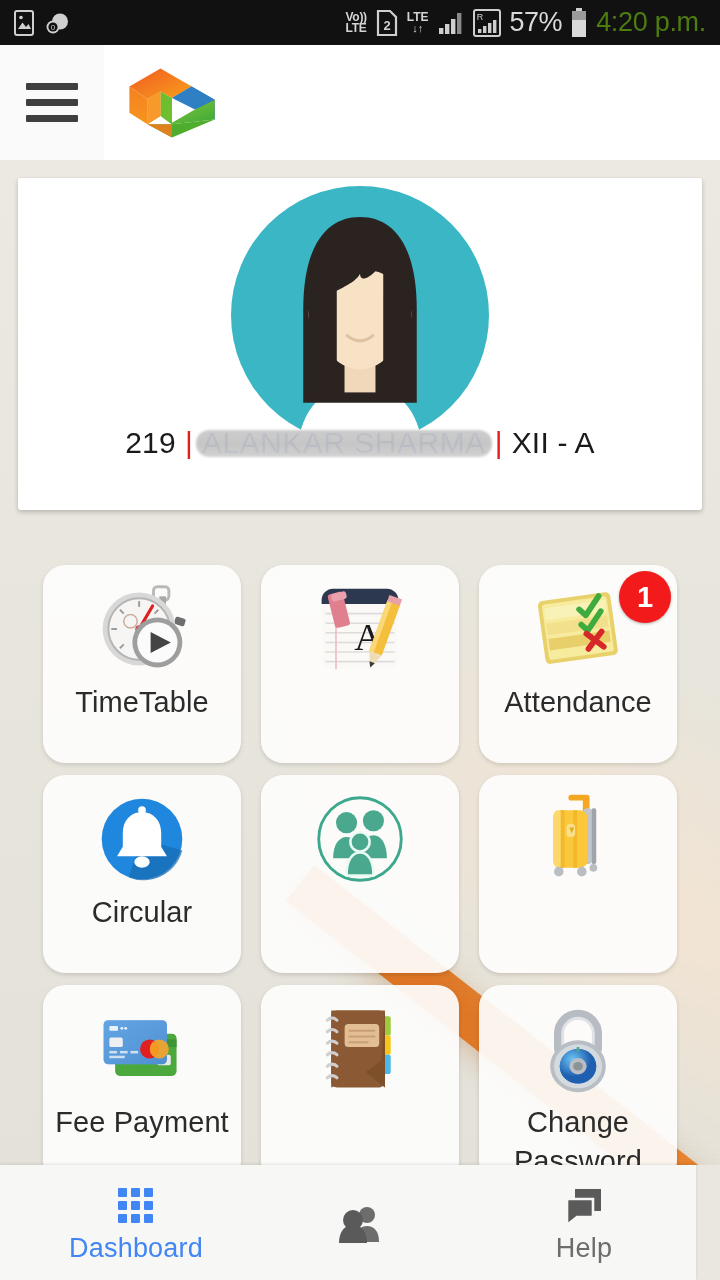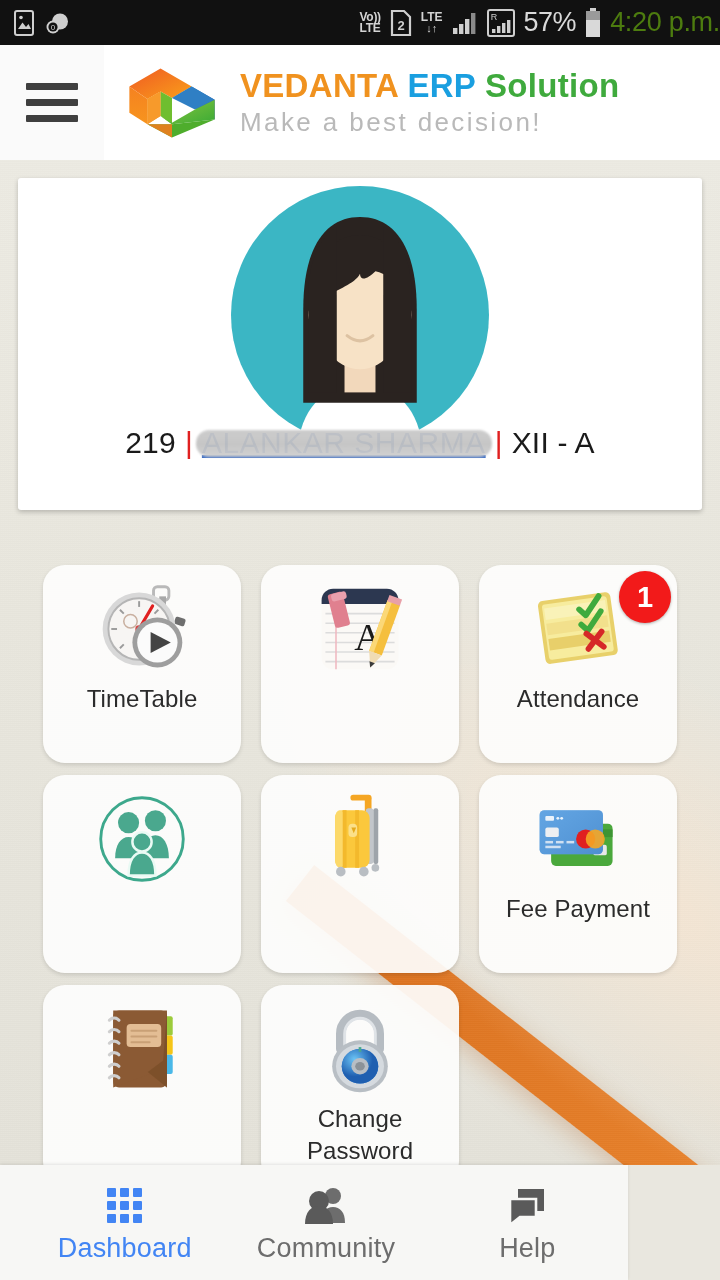--- a/index.html
+++ b/index.html
@@ -11,21 +11,21 @@
     position:relative;
   }
 
   
   .statusbar{
     position:absolute; left:0; top:0; width:720px; height:45px;
     background:#111111; color:#d8d8d8;
     display:flex; align-items:center; z-index:50;
   }
   .sb-left{ display:flex; align-items:center; gap:12px; padding-left:14px; }
-  .sb-right{ margin-left:auto; display:flex; align-items:center; gap:9px; }
+  .sb-right{ margin-left:auto; display:flex; align-items:center; gap:9px; padding-right:14px; }
   .sb-ico{ display:block; }
   .sb-voLTE{ font-size:12px; line-height:11px; letter-spacing:-.3px; text-align:left; color:#d4d4d4; font-weight:bold;}
   .sb-lte{ font-size:12px; line-height:11px; text-align:center; color:#d4d4d4; font-weight:bold;}
   .sb-pct{ font-size:27px; color:#d9d9d9; letter-spacing:-.5px; }
   .sb-time{ font-size:27px; color:#4d7c0f; letter-spacing:-.3px; }
 
   
   .header{
     position:absolute; left:0; top:45px; width:720px; height:115px;
     background:#fafafa; z-index:40; display:flex; align-items:center;
@@ -86,21 +86,21 @@
     box-shadow:0 2px 5px rgba(0,0,0,.22);
     display:flex; flex-direction:column; align-items:center;
   }
   .avatar{ width:258px; height:258px; margin-top:8px; position:relative; }
   .pline{
     font-size:30px; color:#1a1a1a; margin-top:-18px;
     display:flex; align-items:center; letter-spacing:.2px; white-space:nowrap;
   }
   .pipe{ color:#e02020; margin:0 9px; font-weight:400; }
   .pname{
-    position:relative; color:#3f6fc4; letter-spacing:.5px;text-decoration:underline;
+    position:relative; color:#3f6fc4; letter-spacing:.5px;
   }
   .pname::after{
     content:""; position:absolute; left:-6px; right:-6px; top:4px; bottom:3px;
     background:linear-gradient(180deg,#c9c9c9 0%,#c2c2c2 55%,#cfcfcf 100%);
     border-radius:13px; filter:blur(1.2px); opacity:.93;
   }
   .pattend{ font-size:30px; color:#1a1a1a; margin-top:9px; letter-spacing:.2px; }
 
   
   .grid{
@@ -109,34 +109,34 @@
     justify-content:center; column-gap:20px; row-gap:12px;
   }
   .tile{
     width:198px; height:198px; background:rgba(253,253,252,.93);
     border-radius:22px; box-shadow:0 2px 4px rgba(0,0,0,.13);
     display:flex; flex-direction:column; align-items:center;
     padding-top:16px; position:relative; cursor:pointer;
   }
   .tile-ico{ width:96px; height:96px; display:block; }
   .tile-label{
-    font-size:24px; color:#2b2b2b; text-align:center; margin-top:6px;
+    font-size:29px; color:#2b2b2b; text-align:center; margin-top:6px;
     line-height:1.35; letter-spacing:.1px; width:190px;
   }
   .badge{
     position:absolute; top:6px; right:6px; width:52px; height:52px;
     background:#f21a1a; border-radius:50%;
     color:#fff; font-size:29px; font-weight:bold;
     display:flex; align-items:center; justify-content:center;
     box-shadow:0 1px 3px rgba(0,0,0,.3);
   }
 
   
   .bottomnav{
-    position:absolute; left:0; bottom:0; width:628px; height:115px;
+    position:absolute; left:0; bottom:0; width:696px; height:115px;
     background:#f7f7f5; z-index:60; display:flex;
     box-shadow:0 -1px 3px rgba(0,0,0,.10);
     padding-left:24px;
   }
   .navitem{
     flex:1; display:flex; flex-direction:column; align-items:center;
     justify-content:center; gap:6px; cursor:pointer; padding-top:4px;
   }
   .navlabel{ font-size:27px; color:#6d6d6d; letter-spacing:.2px; }
   .navitem.active .navlabel{ color:#4285f4; }
@@ -230,28 +230,20 @@
 
       <path d="M8 30 L30 45 L30 76 L8 62 Z" fill="url(#gOr2)"></path>
       <path d="M30 45 L46 36 L46 66 L30 76 Z" fill="#f79a2b"></path>
 
       <path d="M46 36 L60 44 L60 76 L46 66 Z" fill="#6fbe2f"></path>
       <path d="M46 66 L60 76 L112 70 L112 46 L88 58 L60 74 Z" fill="url(#gGr)"></path>
       <path d="M30 76 L60 92 L112 70 L60 76 Z" fill="#4ead2c"></path>
       <path d="M30 45 L46 36 L46 66 L30 76 Z" fill="#f79a2b"></path>
       <path d="M8 62 L30 76 L60 92 L60 76 L30 76 Z" fill="#f07c1e" opacity=".9"></path>
     </svg>
-    <div class="logo-text">
-      <div class="logo-line1">
-        <span class="w1">VEDANTA</span>
-        <span class="w2">ERP</span>
-        <span class="w3">Solution</span>
-      </div>
-      <div class="logo-line2">Make a best decision!</div>
-    </div>
   </div>
 </div>
 
 <div class="wallpaper">
   <div class="wall-stripe"></div>
   <div class="wall-glow"></div>
   <div class="wall-noise"></div>
 </div>
 
 <div class="profile-card">
@@ -357,20 +349,30 @@
         <path d="M54 46 L60 53 L76 35" stroke="#3faa3d" stroke-width="6" fill="none" stroke-linecap="round" stroke-linejoin="round"></path>
         <g stroke="#d62828" stroke-width="6" stroke-linecap="round">
           <line x1="58" y1="56" x2="74" y2="72"></line>
             <line x1="74" y1="56" x2="58" y2="72"></line>
         </g>
       </g>
     </svg>
     <div class="tile-label">Attendance</div>
   </div>
 
+  <div class="tile">
+    <svg class="tile-ico" viewBox="0 0 100 100">
+      <circle cx="50" cy="50" r="42" fill="#1f87dd"></circle>
+      <path d="M50 50 L92 62 A42 42 0 0 1 36 90 Z" fill="#1a6cb4" opacity=".75"></path>
+      <path d="M50 22 C62 22 70 31 70 44 L70 58 L76 68 L24 68 L30 58 L30 44 C30 31 38 22 50 22 Z" fill="#ffffff"></path>
+      <rect x="46" y="16" width="8" height="8" rx="4" fill="#ffffff"></rect>
+      <ellipse cx="50" cy="74" rx="8" ry="6" fill="#ffffff"></ellipse>
+    </svg>
+    <div class="tile-label">Circular</div>
+  </div>
 
   <div class="tile">
     <svg class="tile-ico" viewBox="0 0 100 100">
       <circle cx="50" cy="50" r="43" fill="none" stroke="#3da88c" stroke-width="3"></circle>
       <circle cx="36" cy="33" r="11" fill="#4aa88e"></circle>
       <path d="M22 70 C22 56 28 48 36 48 C44 48 50 56 50 70 Z" fill="#4aa88e"></path>
       <circle cx="64" cy="31" r="11" fill="#4aa88e"></circle>
       <path d="M50 70 C50 55 56 46 64 46 C72 46 78 55 78 70 Z" fill="#4aa88e"></path>
       <circle cx="50" cy="53" r="10" fill="#4aa88e" stroke="#eafaf4" stroke-width="2.6"></circle>
       <path d="M36 88 C36 72 42 64 50 64 C58 64 64 72 64 88 Z" fill="#4aa88e" stroke="#eafaf4" stroke-width="2.6"></path>
@@ -491,21 +493,20 @@
     <span class="navlabel">Dashboard</span>
   </div>
 
   <div class="navitem">
     <svg width="46" height="42" viewBox="0 0 46 42">
       <circle cx="30" cy="11" r="8" fill="#6d6d6d"></circle>
       <path d="M18 38 C18 27 23 22 30 22 C37 22 42 27 42 38 Z" fill="#6d6d6d"></path>
       <circle cx="16" cy="16" r="10" fill="#5a5a5a"></circle>
       <path d="M2 39 C2 27 8 21 16 21 C24 21 30 27 30 39 Z" fill="#5a5a5a"></path>
     </svg>
-    <span class="navlabel">Community</span>
   </div>
 
   <div class="navitem">
     <svg width="42" height="42" viewBox="0 0 42 42">
       <path d="M12 4 H38 V26 H12 Z" fill="#5a5a5a"></path>
       <path d="M4 14 H30 V32 H14 L4 40 Z" fill="#5a5a5a"></path>
       <path d="M4 14 H30 V32 H14 L4 40 Z" fill="none" stroke="#f7f7f5" stroke-width="2.6"></path>
     </svg>
     <span class="navlabel">Help</span>
   </div>

